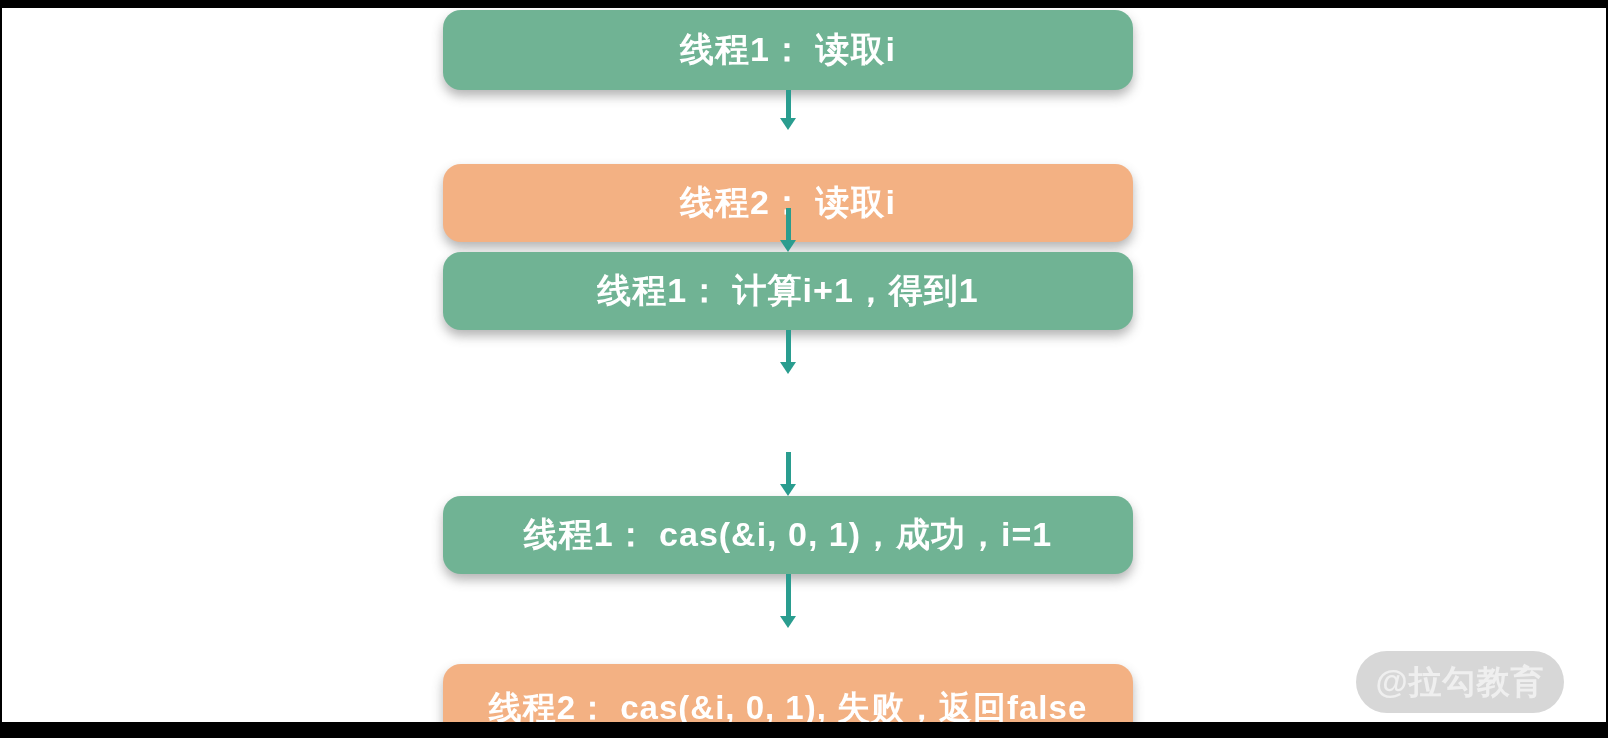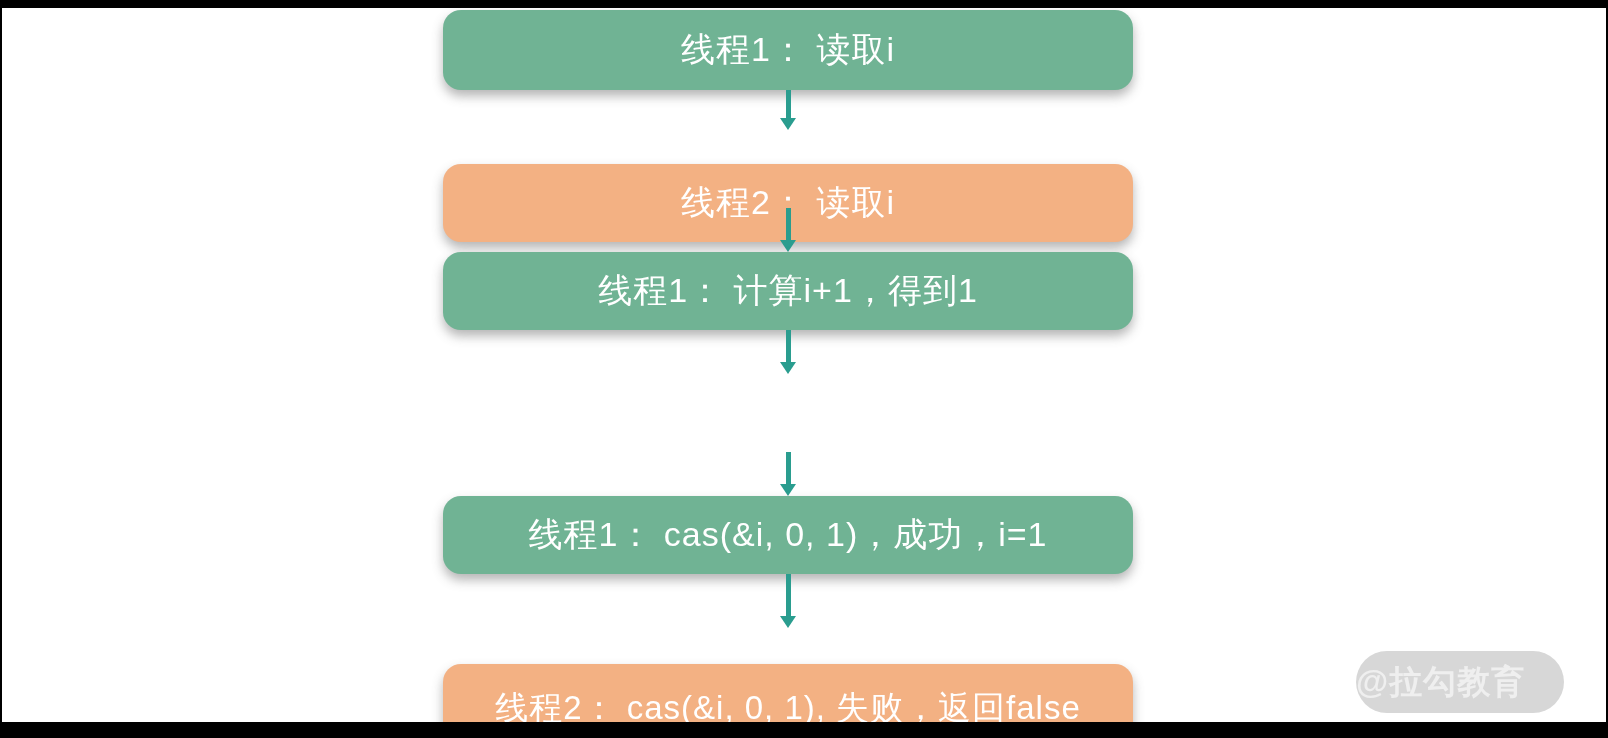--- a/index.html
+++ b/index.html
@@ -24,21 +24,21 @@
   .bar.bottom{top:722px;height:16px;}
   .edge{position:absolute;top:0;width:2px;height:738px;background:var(--bar);}
   .edge.left{left:0;}
   .edge.right{left:1606px;}
   .step{
     position:absolute;
     left:443px;width:690px;
     border-radius:18px;
     display:flex;align-items:center;justify-content:center;
     color:var(--text);
-    font-size:34px;font-weight:normal;
+    font-size:34px;font-weight:bold;
     letter-spacing:1px;
     box-shadow:0 6px 11px rgba(90,90,90,0.45);
     white-space:nowrap;
   }
   .step.green{background:var(--green);}
   .step.orange{background:var(--orange);margin-top:34px;}
   .s1{top:10px;height:80px;}
   .s2{top:130px;height:78px;}
   .s3{top:252px;height:78px;}
   .s4{top:374px;height:78px;}
@@ -60,21 +60,21 @@
   .a2{top:208px;height:44px;}
   .a3{top:330px;height:44px;}
   .a4{top:452px;height:44px;}
   .a5{top:574px;height:54px;}
   .watermark{
     position:absolute;
     left:1356px;top:651px;
     width:208px;height:62px;
     border-radius:31px;
     background:var(--watermark_bg);
-    display:flex;align-items:center;justify-content:flex-start;
+    display:flex;align-items:center;justify-content:center;
     color:var(--watermark_text);
     font-size:33px;font-weight:bold;
     letter-spacing:1px;
   }
 </style>
 </head>
 <body>
 
 <div class="stage">
 

